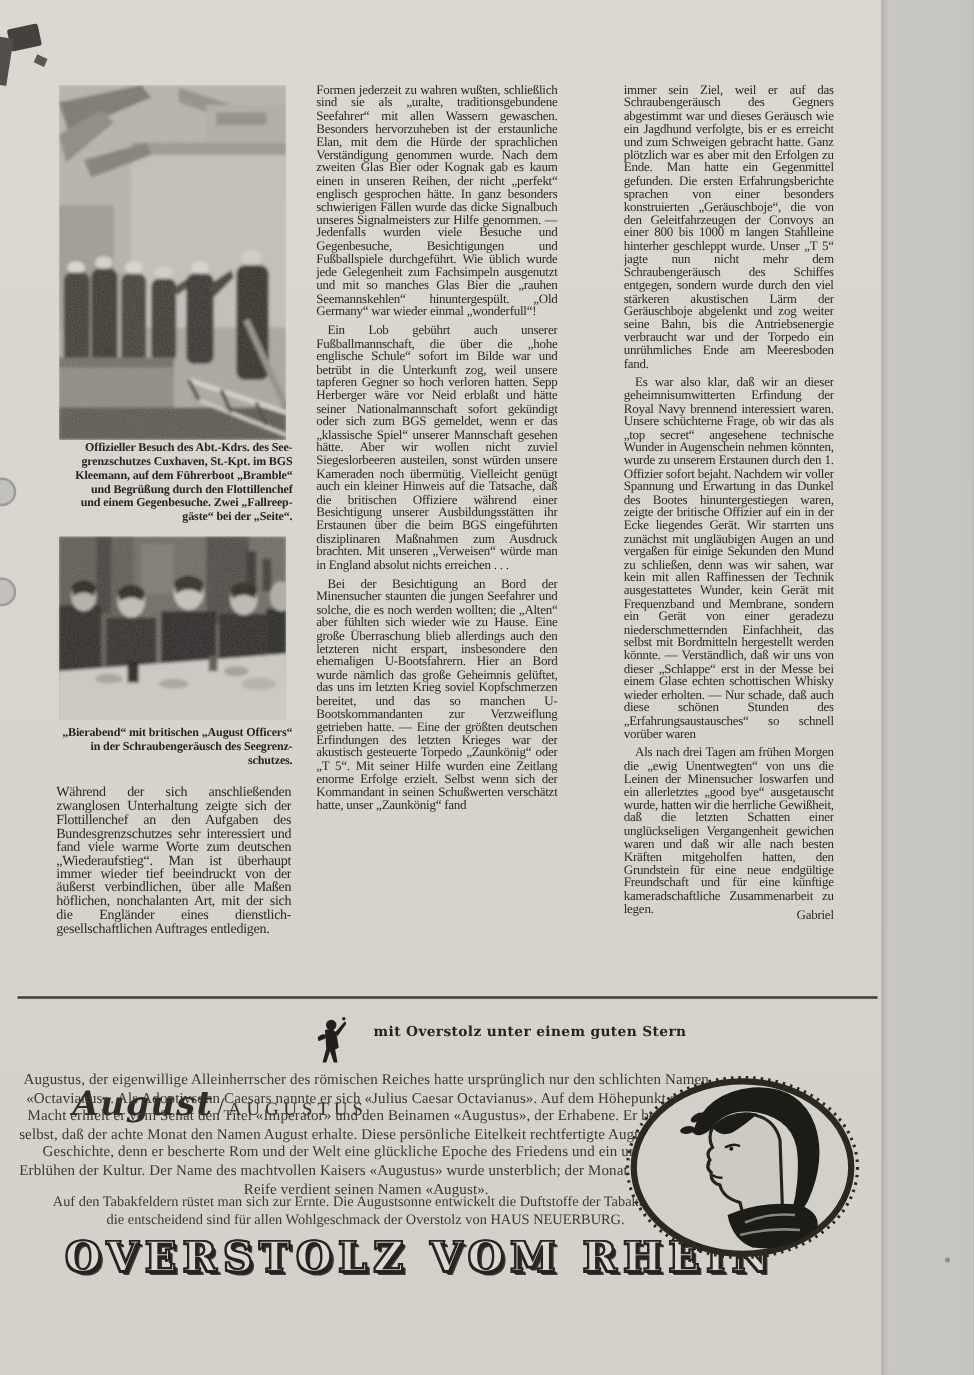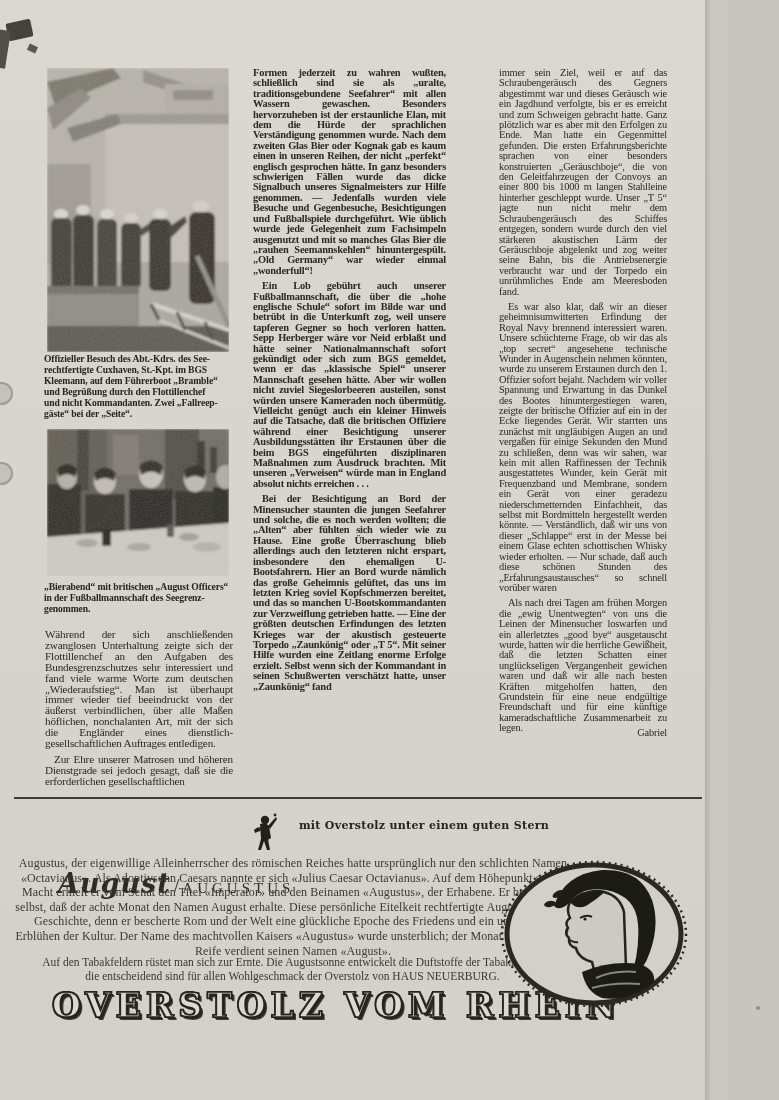--- a/index.html
+++ b/index.html
@@ -15,30 +15,30 @@
   .mark2{position:absolute;left:-4px;top:30px;width:12px;height:38px;background:#524f4a;
         transform:rotate(9deg);}
   .mark3{position:absolute;left:28px;top:45px;width:9px;height:7px;background:#5a5751;
         transform:rotate(24deg);}
   .speck{position:absolute;width:4px;height:4px;border-radius:50%;background:#8d8a84;}
   .punch{position:absolute;left:-10px;width:19px;height:19px;border-radius:50%;
         background:#c3c1bc;border:2px solid #9e9c97;}
   
   .photo{position:absolute;left:47px;overflow:hidden;}
   .caption{position:absolute;left:44px;width:190px;font-weight:bold;
-        font-size:9.6px;line-height:11px;text-align:left;letter-spacing:-0.1px;color:#262320;}
+        font-size:9.6px;line-height:11px;text-align:right;letter-spacing:-0.1px;color:#262320;}
   
   .col{position:absolute;top:68px;height:730px;overflow:hidden;
         font-size:10.4px;line-height:10.4px;text-align:justify;
         letter-spacing:-0.2px;color:#2b2824;}
   .col p{margin:0 0 5px 0;text-indent:9px;}
   .col p.first{text-indent:0;}
   #col-left-text{top:629px;height:168px;left:45px;width:188px;
         font-size:11.2px;line-height:10.9px;}
-  #col-mid{left:253px;width:193px;font-weight:bold;}
+  #col-mid{left:253px;width:193px;}
   #col-right{left:458px;width:168px;margin-left:41px;}
   .byline{text-align:right;text-indent:0 !important;margin-top:-10.4px !important;
         font-size:10.4px;}
   .rule{position:absolute;left:14px;top:797px;width:688px;height:2px;background:#403d37;}
   
   .ad-month{position:absolute;left:58px;top:868px;white-space:nowrap;}
   .ad-month .script{font-family:"DejaVu Serif",serif;font-style:italic;font-weight:bold;
         font-size:27px;letter-spacing:1px;color:#2e2b26;}
   .ad-month .sep{font-size:20px;color:#2e2b26;padding:0 3px;}
   .ad-month .caps{font-size:15px;letter-spacing:4px;color:#33302b;}
@@ -115,24 +115,24 @@
         <path d="M112,252 L182,280" stroke="#cac7c0" stroke-width="3" fill="none"></path>
         <path d="M104,236 L112,252 M130,244 L138,262 M158,254 L166,272" stroke="#45423b" stroke-width="3"></path>
         <path d="M150,188 L182,258" stroke="#8f8b83" stroke-width="5"></path>
       </g>
       <rect width="182" height="284" filter="url(#pnoise1)"></rect>
     </svg>
   </div>
 
   <div class="caption" style="top:353px">
     <div>Offizieller Besuch des Abt.-Kdrs. des See-</div>
-    <div>rechtfertigte Cuxhaven, St.-Kpt. im BGS</div>
+    <div>grenzschutzes Cuxhaven, St.-Kpt. im BGS</div>
     <div>Kleemann, auf dem Führerboot „Bramble“</div>
     <div>und Begrüßung durch den Flottillenchef</div>
-    <div>und nicht Kommandanten. Zwei „Fallreep-</div>
+    <div>und einem Gegenbesuche. Zwei „Fallreep-</div>
     <div>gäste“ bei der „Seite“.</div>
   </div>
 
   <div class="photo" style="top:429px;width:182px;height:147px">
     <svg width="182" height="147" viewBox="0 0 182 147">
       <defs>
         <filter id="pblur2">
             <feGaussianBlur stdDeviation="1.1"></feGaussianBlur>
           </filter>
         <filter id="pnoise2">
@@ -169,27 +169,26 @@
         <rect x="55" y="100" width="9" height="17" fill="#201d19"></rect>
         <rect x="120" y="96" width="7" height="12" fill="#57534c"></rect>
         <ellipse cx="160" cy="118" rx="14" ry="5" fill="#b7b3ab"></ellipse>
       </g>
       <rect width="182" height="147" filter="url(#pnoise2)"></rect>
     </svg>
   </div>
 
   <div class="caption" style="top:581px">
     <div>„Bierabend“ mit britischen „August Officers“</div>
-    <div>in der Fußballmannschaft des Seegrenz-</div>
-    <div>genommen.</div>
+    <div>in der Schraubengeräusch des Seegrenz-</div>
+    <div>schutzes.</div>
   </div>
 
   <div class="col" id="col-left-text">
     <p class="first">Während der sich anschließenden zwanglosen Unterhaltung zeigte sich der Flottillenchef an den Aufgaben des Bundesgrenzschutzes sehr interessiert und fand viele warme Worte zum deutschen „Wiederaufstieg“. Man ist überhaupt immer wieder tief beeindruckt von der äußerst verbindlichen, über alle Maßen höflichen, nonchalanten Art, mit der sich die Engländer eines dienstlich-gesellschaftlichen Auftrages entledigen.</p>
-    <p>Zur Ehre unserer Matrosen und höheren Dienstgrade sei jedoch gesagt, daß sie die erforderlichen gesellschaftlichen</p>
   </div>
 
   <div class="col" id="col-mid">
     <p class="first">Formen jederzeit zu wahren wußten, schließlich sind sie als „uralte, traditionsgebundene Seefahrer“ mit allen Wassern gewaschen. Besonders hervorzuheben ist der erstaunliche Elan, mit dem die Hürde der sprachlichen Verständigung genommen wurde. Nach dem zweiten Glas Bier oder Kognak gab es kaum einen in unseren Reihen, der nicht „perfekt“ englisch gesprochen hätte. In ganz besonders schwierigen Fällen wurde das dicke Signalbuch unseres Signalmeisters zur Hilfe genommen. — Jedenfalls wurden viele Besuche und Gegenbesuche, Besichtigungen und Fußballspiele durchgeführt. Wie üblich wurde jede Gelegenheit zum Fachsimpeln ausgenutzt und mit so manches Glas Bier die „rauhen Seemannskehlen“ hinuntergespült. „Old Germany“ war wieder einmal „wonderfull“!</p>
     <p>Ein Lob gebührt auch unserer Fußballmannschaft, die über die „hohe englische Schule“ sofort im Bilde war und betrübt in die Unterkunft zog, weil unsere tapferen Gegner so hoch verloren hatten. Sepp Herberger wäre vor Neid erblaßt und hätte seiner Nationalmannschaft sofort gekündigt oder sich zum BGS gemeldet, wenn er das „klassische Spiel“ unserer Mannschaft gesehen hätte. Aber wir wollen nicht zuviel Siegeslorbeeren austeilen, sonst würden unsere Kameraden noch übermütig. Vielleicht genügt auch ein kleiner Hinweis auf die Tatsache, daß die britischen Offiziere während einer Besichtigung unserer Ausbildungsstätten ihr Erstaunen über die beim BGS eingeführten disziplinaren Maßnahmen zum Ausdruck brachten. Mit unseren „Verweisen“ würde man in England absolut nichts erreichen . . .</p>
     <p>Bei der Besichtigung an Bord der Minensucher staunten die jungen Seefahrer und solche, die es noch werden wollten; die „Alten“ aber fühlten sich wieder wie zu Hause. Eine große Überraschung blieb allerdings auch den letzteren nicht erspart, insbesondere den ehemaligen U-Bootsfahrern. Hier an Bord wurde nämlich das große Geheimnis gelüftet, das uns im letzten Krieg soviel Kopfschmerzen bereitet, und das so manchen U-Bootskommandanten zur Verzweiflung getrieben hatte. — Eine der größten deutschen Erfindungen des letzten Krieges war der akustisch gesteuerte Torpedo „Zaunkönig“ oder „T 5“. Mit seiner Hilfe wurden eine Zeitlang enorme Erfolge erzielt. Selbst wenn sich der Kommandant in seinen Schußwerten verschätzt hatte, unser „Zaunkönig“ fand</p>
   </div>
 
   <div class="col" id="col-right">
     <p class="first">immer sein Ziel, weil er auf das Schraubengeräusch des Gegners abgestimmt war und dieses Geräusch wie ein Jagdhund verfolgte, bis er es erreicht und zum Schweigen gebracht hatte. Ganz plötzlich war es aber mit den Erfolgen zu Ende. Man hatte ein Gegenmittel gefunden. Die ersten Erfahrungsberichte sprachen von einer besonders konstruierten „Geräuschboje“, die von den Geleitfahrzeugen der Convoys an einer 800 bis 1000 m langen Stahlleine hinterher geschleppt wurde. Unser „T 5“ jagte nun nicht mehr dem Schraubengeräusch des Schiffes entgegen, sondern wurde durch den viel stärkeren akustischen Lärm der Geräuschboje abgelenkt und zog weiter seine Bahn, bis die Antriebsenergie verbraucht war und der Torpedo ein unrühmliches Ende am Meeresboden fand.</p>

